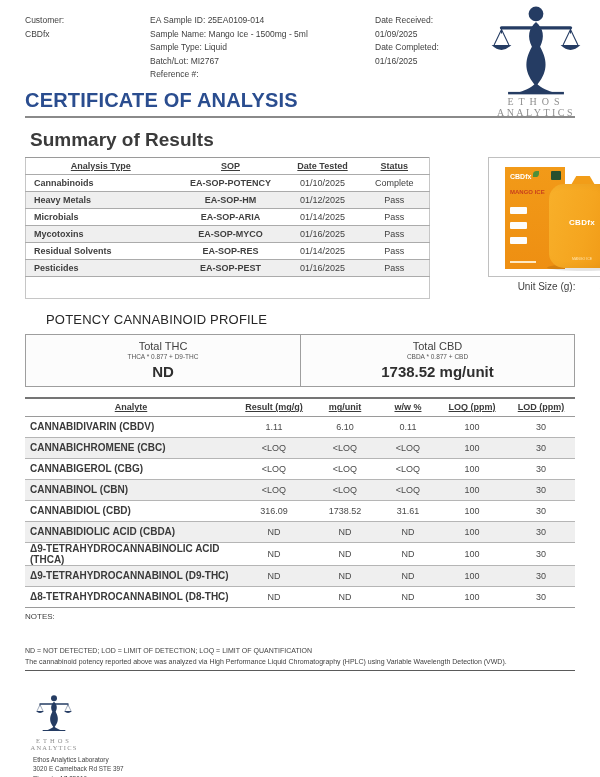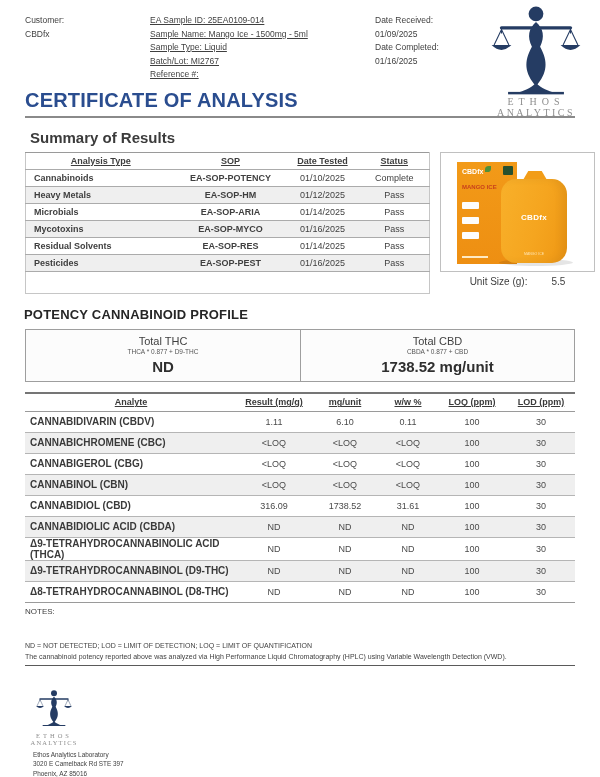--- a/index.html
+++ b/index.html
@@ -4,33 +4,33 @@
 <style>
   * { margin:0; padding:0; box-sizing:border-box; }
   html,body { background:#ffffff; }
   body { font-family:"Liberation Sans", sans-serif; color:#3d3d3d; }
   .page { position:relative; width:600px; height:777px; background:#fff; overflow:hidden; }
 
   
   .top { position:relative; height:118px; }
   .hdr-block { position:absolute; top:14px; font-size:8.5px; line-height:1.6; color:#3f3f3f; }
   .hdr-customer { left:25px; }
-  .hdr-sample { left:150px;text-decoration:underline; }
+  .hdr-sample { left:150px; }
   .hdr-dates { left:375px; }
   .logo-box { position:absolute; top:4px; right:8px; width:112px; text-align:center; }
   .logo-box svg { display:block; margin:0 auto; }
   .logo-word { font-family:"Liberation Serif", serif; color:#8f8f8f; }
   .logo-word .l1 { font-size:10px; letter-spacing:5px; }
   .logo-word .l2 { font-size:10px; letter-spacing:2.5px; }
   .coa-title { position:absolute; left:25px; bottom:6px; font-size:20px; font-weight:bold; color:#2a4d8f; letter-spacing:0.2px; }
   .title-rule { position:absolute; left:25px; right:25px; bottom:0; border-top:2.5px solid #8a8a8a; }
 
   
-  .summary-heading { margin:11px 0 0 30px; font-size:15px; font-weight:bold; color:#3b3b3b; }
-  .summary-wrap { display:flex; margin:6px 25px 0 25px; }
+  .summary-heading { margin:11px 0 0 30px; font-size:19px; font-weight:bold; color:#3b3b3b; }
+  .summary-wrap { display:flex; margin:6px 25px 0 25px;gap:48px; }
   table { border-collapse:collapse; table-layout:fixed; }
   .summary-table { width:404px; font-size:9px; border:1px solid #c6c6c6; border-top:1.5px solid #9a9a9a; }
   .summary-table th { font-weight:bold; text-decoration:underline; text-align:center; height:17px; color:#3d3d3d; }
   .summary-table td { height:17px; text-align:center; border-top:1px solid #ababab; color:#3f3f3f; }
   .summary-table td:first-child { text-align:left; padding-left:8px; font-weight:600; }
   .summary-table td:nth-child(2) { font-weight:600; }
   .summary-table tr.alt { background:#efefef; }
   .summary-table tfoot td { height:22px; border-top:1px solid #ababab; background:#fff; }
 
   .product-col { margin-left:10px; width:155px; }
@@ -44,21 +44,21 @@
   .pk-foot { position:absolute; left:5px; bottom:6px; width:26px; height:2.5px; background:#ffe9c2; }
   .dev-shadow { position:absolute; left:58px; top:106px; width:74px; height:7px; background:rgba(0,0,0,0.10); border-radius:50%; }
   .pk-dev { position:absolute; left:60px; top:26px; width:66px; height:84px; background:linear-gradient(105deg,#f8b02a 0%,#f5a51f 55%,#ef9714 100%); border-radius:15px; box-shadow:inset -6px 0 8px rgba(0,0,0,0.06); }
   .pk-mouth { position:absolute; left:82px; top:18px; width:24px; height:9px; background:#f29d18; clip-path:polygon(22% 0,78% 0,100% 100%,0 100%); border-radius:2px; }
   .pk-dev-brand { position:absolute; width:100%; top:34px; text-align:center; font-size:8px; font-weight:bold; color:#fff; letter-spacing:0.3px; }
   .pk-dev-sub { position:absolute; width:100%; bottom:7px; text-align:center; font-size:3.5px; color:#ffe3ae; }
   .unit-size { margin-top:4px; text-align:center; font-size:10px; color:#3d3d3d; }
   .unit-size .val { margin-left:24px; }
 
   
-  .potency-heading { margin:13px 0 0 24px; font-size:13px; font-weight:bold; color:#262626; letter-spacing:0.2px; }
+  .potency-heading { margin:13px 0 0 46px; font-size:13px; font-weight:normal; color:#262626; letter-spacing:0.2px; }
   .totals { display:flex; margin:7px 25px 0 25px; border:1px solid #9e9e9e; background:#fcfcfc; }
   .total-cell { width:50%; text-align:center; padding:5px 0 6px 0; }
   .total-cell + .total-cell { border-left:1px solid #9e9e9e; }
   .total-title { font-size:11px; color:#3f3f3f; }
   .total-formula { font-size:6.5px; color:#555; margin-top:1px; }
   .total-value { font-size:15px; font-weight:bold; color:#2f2f2f; margin-top:3px; }
 
   .potency-table { width:550px; margin:10px 25px 0 25px; font-size:9px; border-top:2px solid #757575; border-bottom:1px solid #9a9a9a; }
   .potency-table th { font-weight:bold; text-decoration:underline; text-align:center; height:18px; color:#3a3a3a; border-bottom:1.5px solid #9a9a9a; }
   .potency-table td { height:21px; text-align:center; border-top:1px solid #b5b5b5; color:#4a4a4a; }

